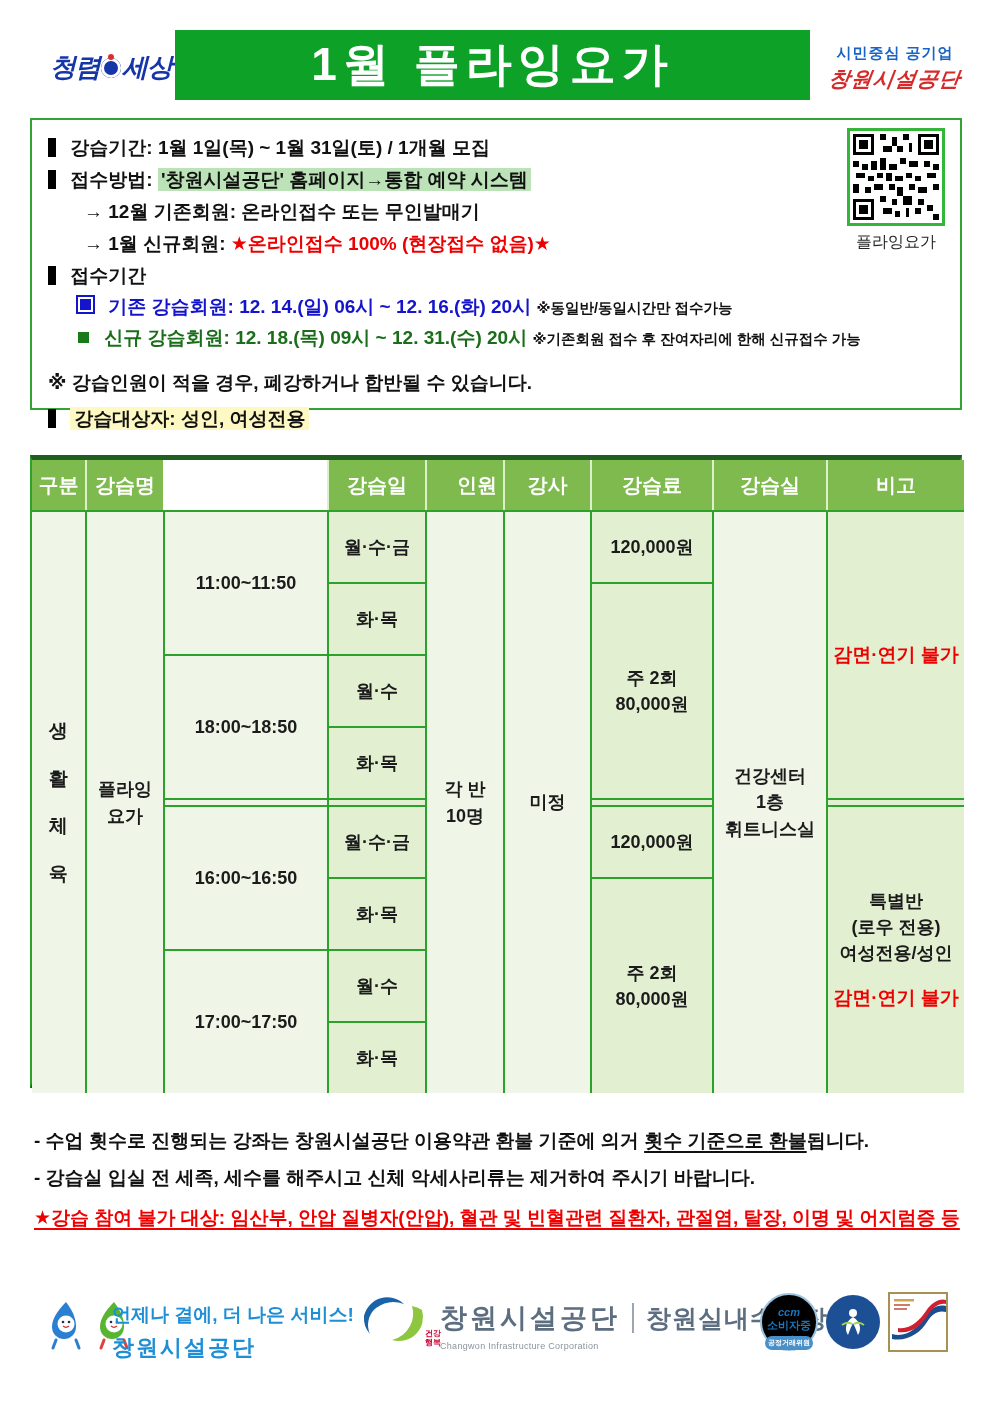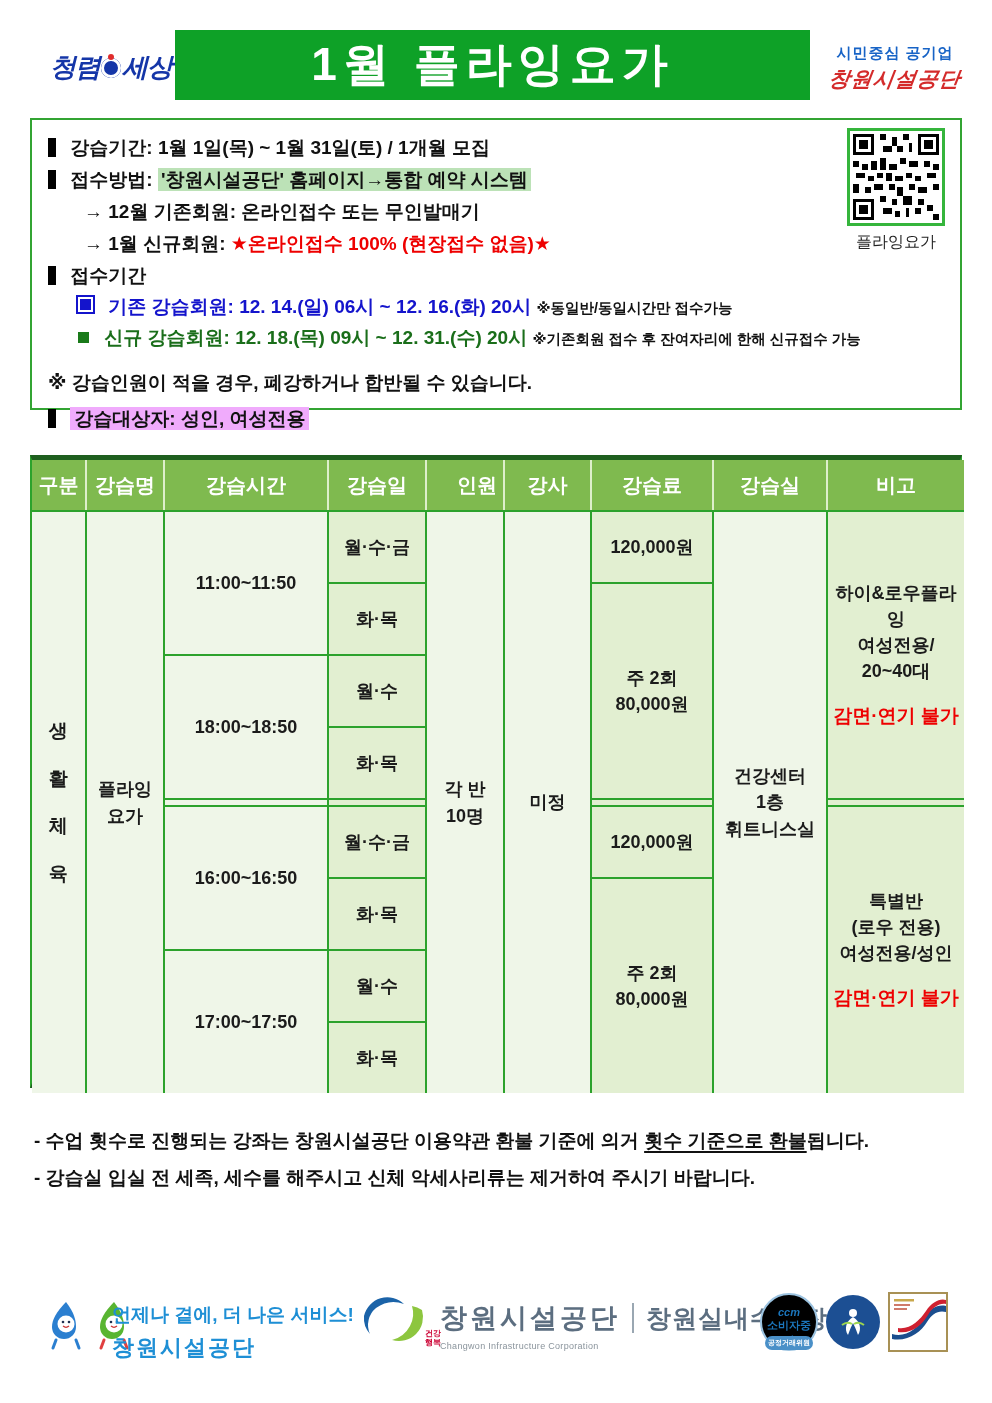--- a/index.html
+++ b/index.html
@@ -22,21 +22,21 @@
   .hdr-org .callig{color:#d42b2b;font-weight:700;font-style:italic;font-size:21px;
     letter-spacing:1px;margin-top:2px;transform:skewX(-8deg);}
 
   
   .infobox{position:absolute;left:30px;top:118px;width:932px;height:292px;
     border:2px solid #33a433;box-sizing:border-box;padding:12px 16px;}
   .iline{font-size:19px;font-weight:700;line-height:32px;white-space:nowrap;}
   .iline.sub{padding-left:36px;}
   .bullet{display:inline-block;width:8px;height:19px;background:#000;margin-right:9px;vertical-align:-3px;}
   .hl-green{background:#bce2b7;padding:1px 3px;}
-  .hl-yellow{background:#f0abfc;padding:1px 4px;}
+  .hl-yellow{background:#fef9c3;padding:1px 4px;}
   .red{color:#ee0000;}
   .blue{color:#1414cc;}
   .dgreen{color:#1a6e1a;}
   .member-line{padding-left:28px;font-size:19px;font-weight:700;line-height:29px;white-space:nowrap;}
   .sq{display:inline-block;width:15px;height:15px;margin-right:8px;vertical-align:-1px;}
   .sq.bluesq{background:#1414cc;box-shadow:inset 0 0 0 2.5px #fff, inset 0 0 0 15px #1414cc;border:2px solid #1414cc;background:#fff;}
   .sq.bluesq{background:#1414cc;box-shadow:inset 0 0 0 2px #fff;}
   .sq.greensq{background:#1a7a1a;box-shadow:inset 0 0 0 2px #fff;}
   .subnote{font-size:14.5px;font-weight:700;color:#111;}
   .notice-line{font-size:19px;font-weight:700;margin-top:14px;line-height:30px;}
@@ -229,21 +229,20 @@
         </svg>
       </span>
       <div class="qr-caption">플라잉요가</div>
     </div>
   </div>
 
   <div class="gtable">
 
     <div class="th first" style="grid-column:1;grid-row:1;">구분</div>
     <div class="th" style="grid-column:2;grid-row:1;">강습명</div>
-    <div class="th" style="grid-column:3;grid-row:1;">강습시간</div>
     <div class="th" style="grid-column:4;grid-row:1;">강습일</div>
     <div class="th" style="grid-column:5;grid-row:1;padding-left:24px;">인원</div>
     <div class="th" style="grid-column:6;grid-row:1;">강사</div>
     <div class="th" style="grid-column:7;grid-row:1;">강습료</div>
     <div class="th" style="grid-column:9;grid-row:1;">비고</div>
     <div class="th" style="grid-column:8;grid-row:1;">강습실</div>
 
     <div class="td first vertical" style="grid-column:1;grid-row:2/11;">생활체육</div>
     <div class="td" style="grid-column:2;grid-row:2/11;">플라잉
 요가</div>
@@ -272,39 +271,37 @@
 
     <div class="td tint" style="grid-column:7;grid-row:2;">120,000원</div>
     <div class="td tint" style="grid-column:7;grid-row:3/6;">주 2회
 80,000원</div>
     <div class="td tint spacer" style="grid-column:7;grid-row:6;"></div>
     <div class="td tint" style="grid-column:7;grid-row:7;">120,000원</div>
     <div class="td tint" style="grid-column:7;grid-row:8/11;">주 2회
 80,000원</div>
 
     <div class="td tint remark" style="grid-column:9;grid-row:2/6;">
-      <span>하이&amp;로우플라잉
-여성전용/
-20~40대</span>
       <span class="warn">감면·연기 불가</span>
     </div>
     <div class="td tint spacer" style="grid-column:9;grid-row:6;"></div>
     <div class="td tint remark" style="grid-column:9;grid-row:7/11;">
       <span>특별반
 (로우 전용)
 여성전용/성인</span>
       <span class="warn">감면·연기 불가</span>
     </div>
   </div>
 
   <div class="notes">
     <div class="nline">
       <span>- 수업 횟수로 진행되는 강좌는 창원시설공단 이용약관 환불 기준에 의거 </span><span class="uline">횟수 기준으로 환불</span><span>됩니다.</span>
     </div>
     <div class="nline">- 강습실 입실 전 세족, 세수를 해주시고 신체 악세사리류는 제거하여 주시기 바랍니다.</div>
+    <div class="nline redline uline">★강습 참여 불가 대상: 임산부, 안압 질병자(안압), 혈관 및 빈혈관련 질환자, 관절염, 탈장, 이명 및 어지럼증 등</div>
   </div>
 
   <div class="mascots">
     <svg width="96" height="64" viewBox="0 0 96 64">
       <path d="M22 6 C30 16 32 24 32 31 a12 12 0 0 1 -24 0 C8 24 12 16 22 6 Z" fill="#2b7fd0"></path>
       <circle cx="22" cy="28" r="8.5" fill="#fff"></circle>
       <circle cx="19" cy="26" r="1.3" fill="#203050"></circle>
         <circle cx="25" cy="26" r="1.3" fill="#203050"></circle>
       <path d="M19 30 q3 2.6 6 0" stroke="#c33" stroke-width="1.2" fill="none"></path>
       <path d="M12 44 l-3 8 M32 44 l3 8" stroke="#2b7fd0" stroke-width="3" stroke-linecap="round"></path>

